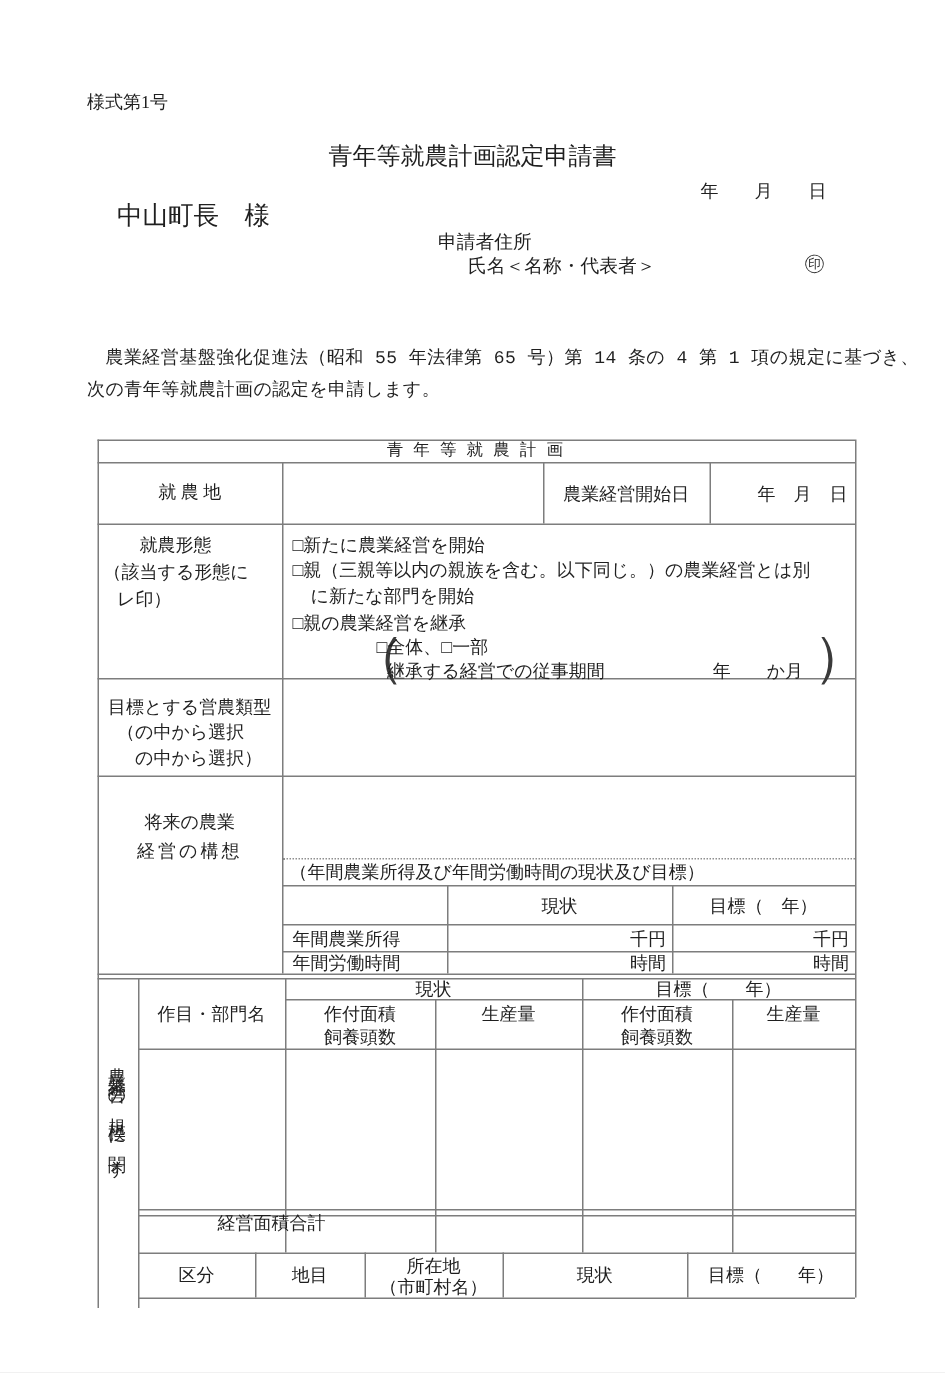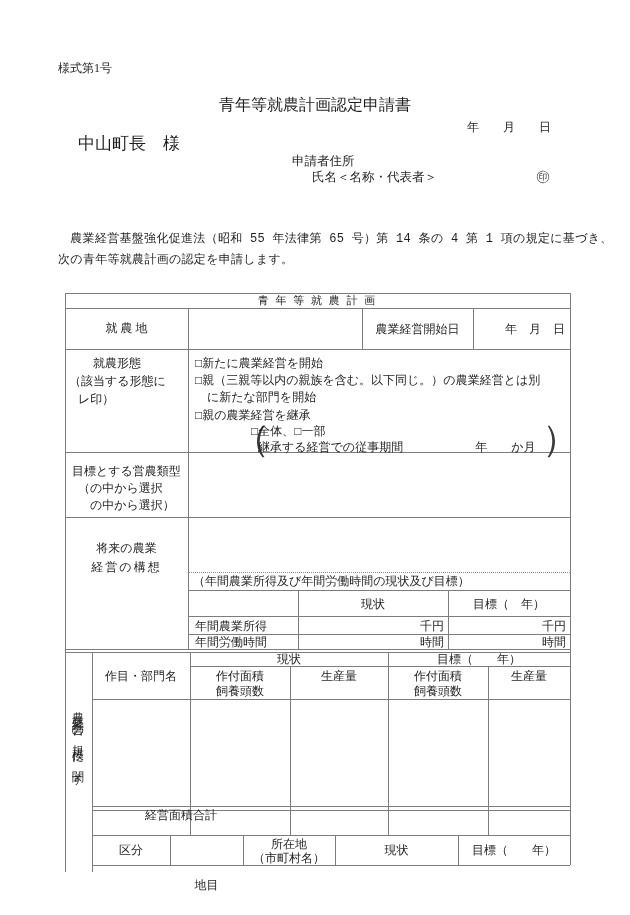--- a/index.html
+++ b/index.html
@@ -120,19 +120,19 @@
   <div class="t tc" style="left:190px;top:684px;width:100px;">飼養頭数</div>
   <div class="t tc" style="left:290px;top:669px;width:98px;">生産量</div>
 
   <div class="t tc" style="left:388px;top:669px;width:100px;">作付面積</div>
   <div class="t tc" style="left:388px;top:684px;width:100px;">飼養頭数</div>
   <div class="t tc" style="left:488px;top:669px;width:82px;">生産量</div>
 
   <div class="t tc" style="left:92px;top:808px;width:98px;margin-left:40px;">経営面積合計</div>
 
   <div class="t tc" style="left:92px;top:843px;width:78px;">区分</div>
-  <div class="t tc" style="left:170px;top:843px;width:73px;margin-top:35px;">地目</div>
+  <div class="t tc" style="left:170px;top:843px;width:73px;">地目</div>
   <div class="t tc" style="left:243px;top:837px;width:92px;line-height:14px;">所在地</div>
   <div class="t tc" style="left:243px;top:851px;width:92px;line-height:14px;">（市町村名）</div>
   <div class="t tc" style="left:335px;top:843px;width:123px;">現状</div>
   <div class="t tc" style="left:458px;top:843px;width:112px;">目標（　　年）</div>
 
 </div>
 
 </body></html>

